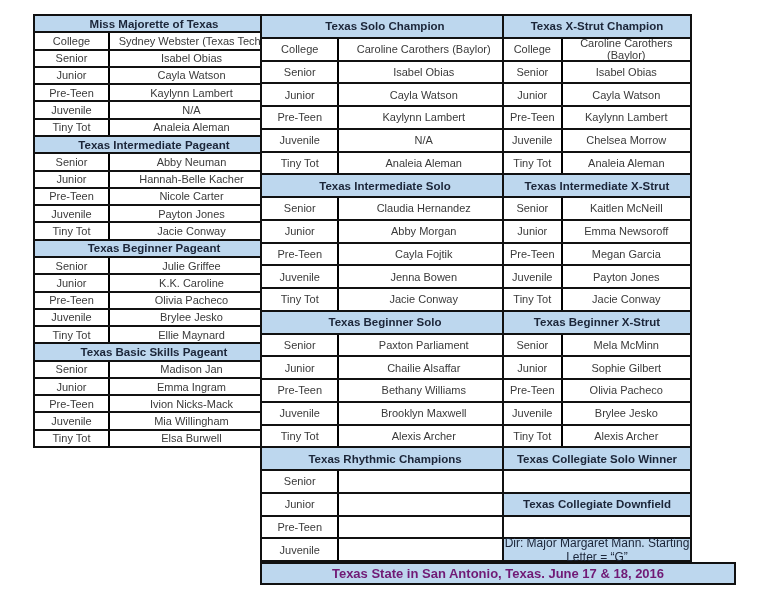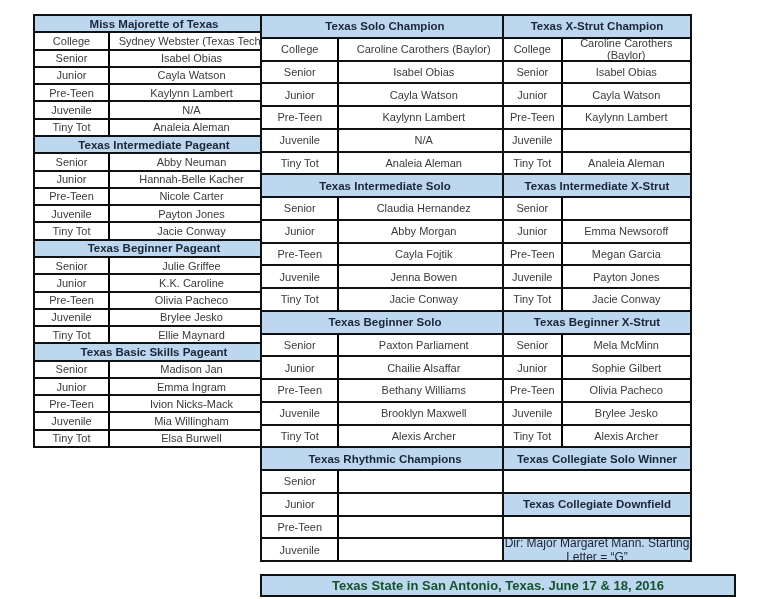--- a/index.html
+++ b/index.html
@@ -64,26 +64,26 @@
     justify-content: center;
     text-align: center;
     min-width: 0;
     padding: 0 2px;
   }
   .cell.label { width: 31.5%; border-right: 2px solid #000000; box-sizing: border-box; }
   .cell.value { flex: 1; }
 
   .footer {
     position: absolute;
-    left: 260px; top: 574px;
+    left: 260px; top: 562px;
     width: 476px; height: 23px;
     box-sizing: border-box;
     border: 2px solid #111111;
     background: #BDD7EE;
-    color: #14532d;
+    color: #701a75;
     font-weight: bold;
     font-size: 13px;
     display: flex;
     align-items: center;
     justify-content: center;
     text-align: center;
   }
 </style>
 </head>
 <body>
@@ -278,28 +278,30 @@
       <div class="row pair">
         <div class="cell label">Junior</div>
         <div class="cell value">Cayla Watson</div>
       </div>
       <div class="row pair">
         <div class="cell label">Pre-Teen</div>
         <div class="cell value">Kaylynn Lambert</div>
       </div>
       <div class="row pair">
         <div class="cell label">Juvenile</div>
+        <div class="cell value">Chelsea Morrow</div>
       </div>
       <div class="row pair">
         <div class="cell label">Tiny Tot</div>
         <div class="cell value">Analeia Aleman</div>
       </div>
       <div class="row header">Texas Intermediate X-Strut</div>
       <div class="row pair">
         <div class="cell label">Senior</div>
+        <div class="cell value">Kaitlen McNeill</div>
       </div>
       <div class="row pair">
         <div class="cell label">Junior</div>
         <div class="cell value">Emma Newsoroff</div>
       </div>
       <div class="row pair">
         <div class="cell label">Pre-Teen</div>
         <div class="cell value">Megan Garcia</div>
       </div>
       <div class="row pair">

